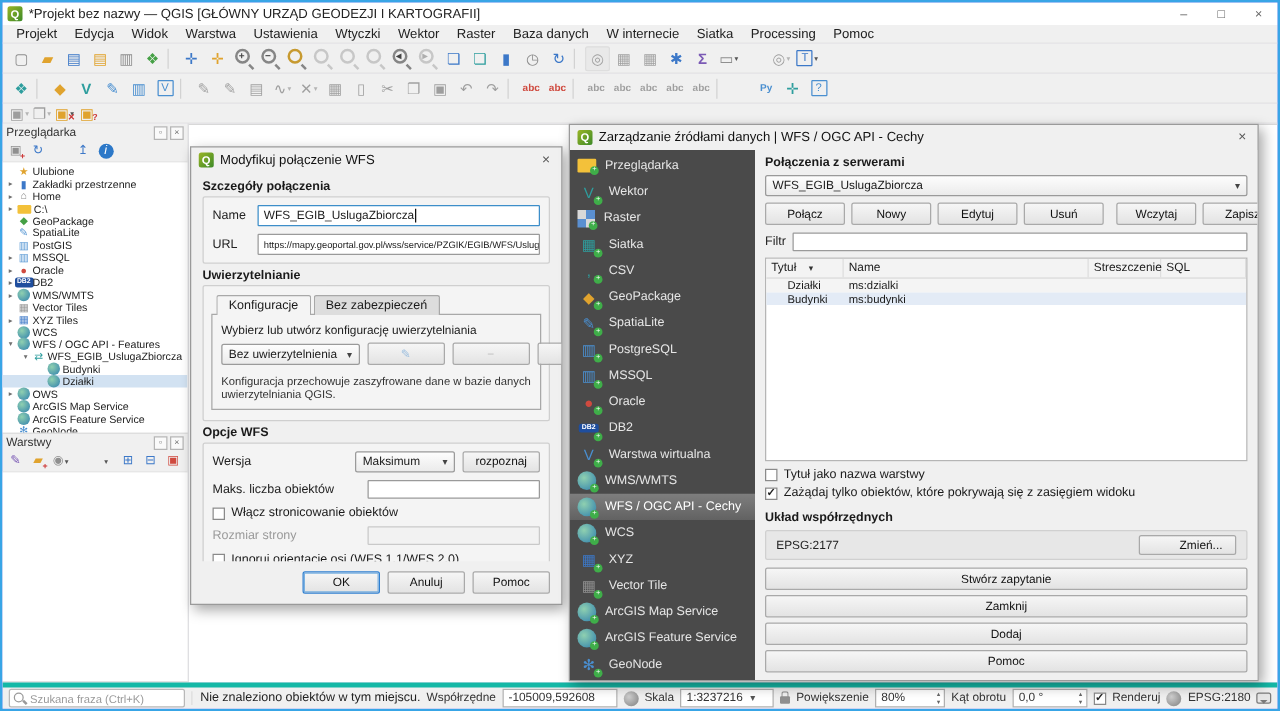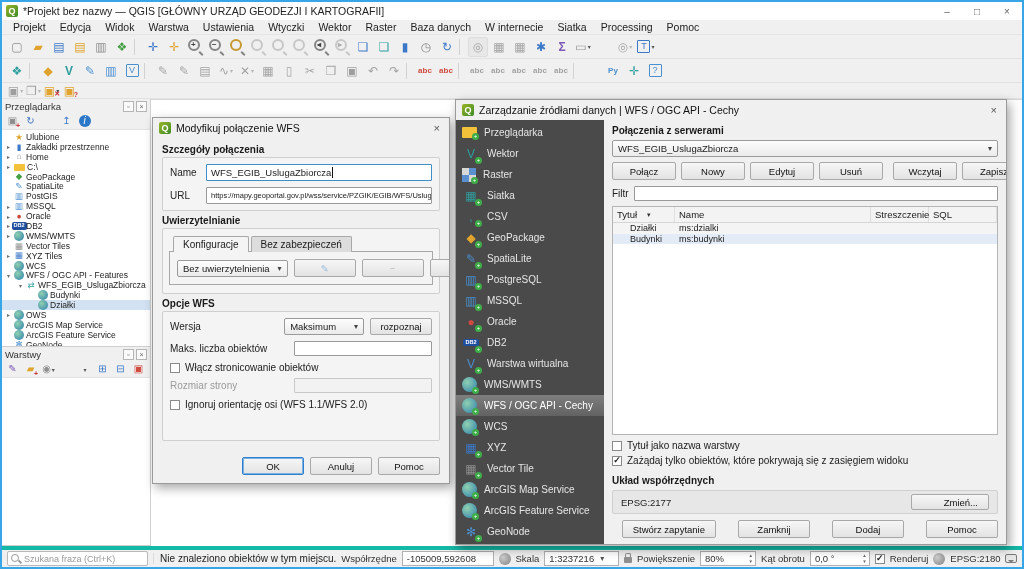--- a/index.html
+++ b/index.html
@@ -156,21 +156,21 @@
   .th { font-size:9.5px; padding:1px 4px; border-right:1px solid #dedede; display:flex; align-items:center; gap:10px; height:15px; }
   .sort { font-size:7px; color:#333; } .sort:empty { display:none; }
   .tr { display:flex; height:10.5px; align-items:center; font-size:9px; }
   .tr.alt { background:#f4f4f4; } .tr.hl { background:#e3ebf6; }
   .td { padding:0 4px; overflow:hidden; white-space:nowrap; }
   .c1 { width:62px; min-width:62px; } .c2 { width:196px; min-width:196px; } .c3 { width:58px; min-width:58px; } .c4 { flex:1; }
   .td.c1 { padding-left:17px; }
   .crsbar { background:#e7e7e7; border:1px solid #d0d0d0; border-radius:2px; height:24px; display:flex; align-items:center; padding:0 8px; margin-top:2px; }
   .crsbar .flabel { font-size:9.5px; }
   .crsbar .btn { margin-left:auto; height:16px; min-width:72px; font-size:9.5px;padding-left:32px; }
-  .dsm-foot { display:flex; justify-content:flex-end; gap:22px; padding-top:6px; }
+  .dsm-foot { display:flex; justify-content:flex-end; gap:4px; padding-top:6px;flex-direction:column; }
   .dsm-foot .btn { height:18px; min-width:72px; font-size:9.5px; }
 </style>
 </head>
 <body>
 
 <div id="win">
 
   <div class="titlebar">
     <span class="qico"></span>
     <span class="wtitle">*Projekt bez nazwy — QGIS [GŁÓWNY URZĄD GEODEZJI I KARTOGRAFII]</span>
@@ -756,30 +756,32 @@
         </div>
       </div>
       <div class="section-label">Uwierzytelnianie</div>
       <div class="gbox" style="padding:6px 6px 8px">
         <div class="tabs">
 
         <span class="tab act">Konfiguracje</span>
             <span class="tab">Bez zabezpieczeń</span>
           </div>
         <div class="tabpanel">
+          <div class="help">Wybierz lub utwórz konfigurację uwierzytelniania</div>
           <div class="frow">
             <span class="cmb" style="width:118px">Bez uwierzytelnienia</span>
             <span class="btn sqbtn">
                 <span class="sky" style="opacity:.5">✎</span>
               </span>
             <span class="btn sqbtn">
                 <span class="gry" style="opacity:.5">−</span>
               </span>
             <span class="btn sqbtn"></span>
           </div>
+          <div class="note">Konfiguracja przechowuje zaszyfrowane dane w bazie danych uwierzytelniania QGIS.</div>
         </div>
       </div>
       <div class="section-label">Opcje WFS</div>
       <div class="gbox" style="flex:1">
         <div class="frow">
           <span class="flabel" style="width:118px">Wersja</span>
           <span class="cmb" style="width:86px">Maksimum</span>
           <span class="btn" style="flex:1;height:17px">rozpoznaj</span>
         </div>
         <div class="frow">

